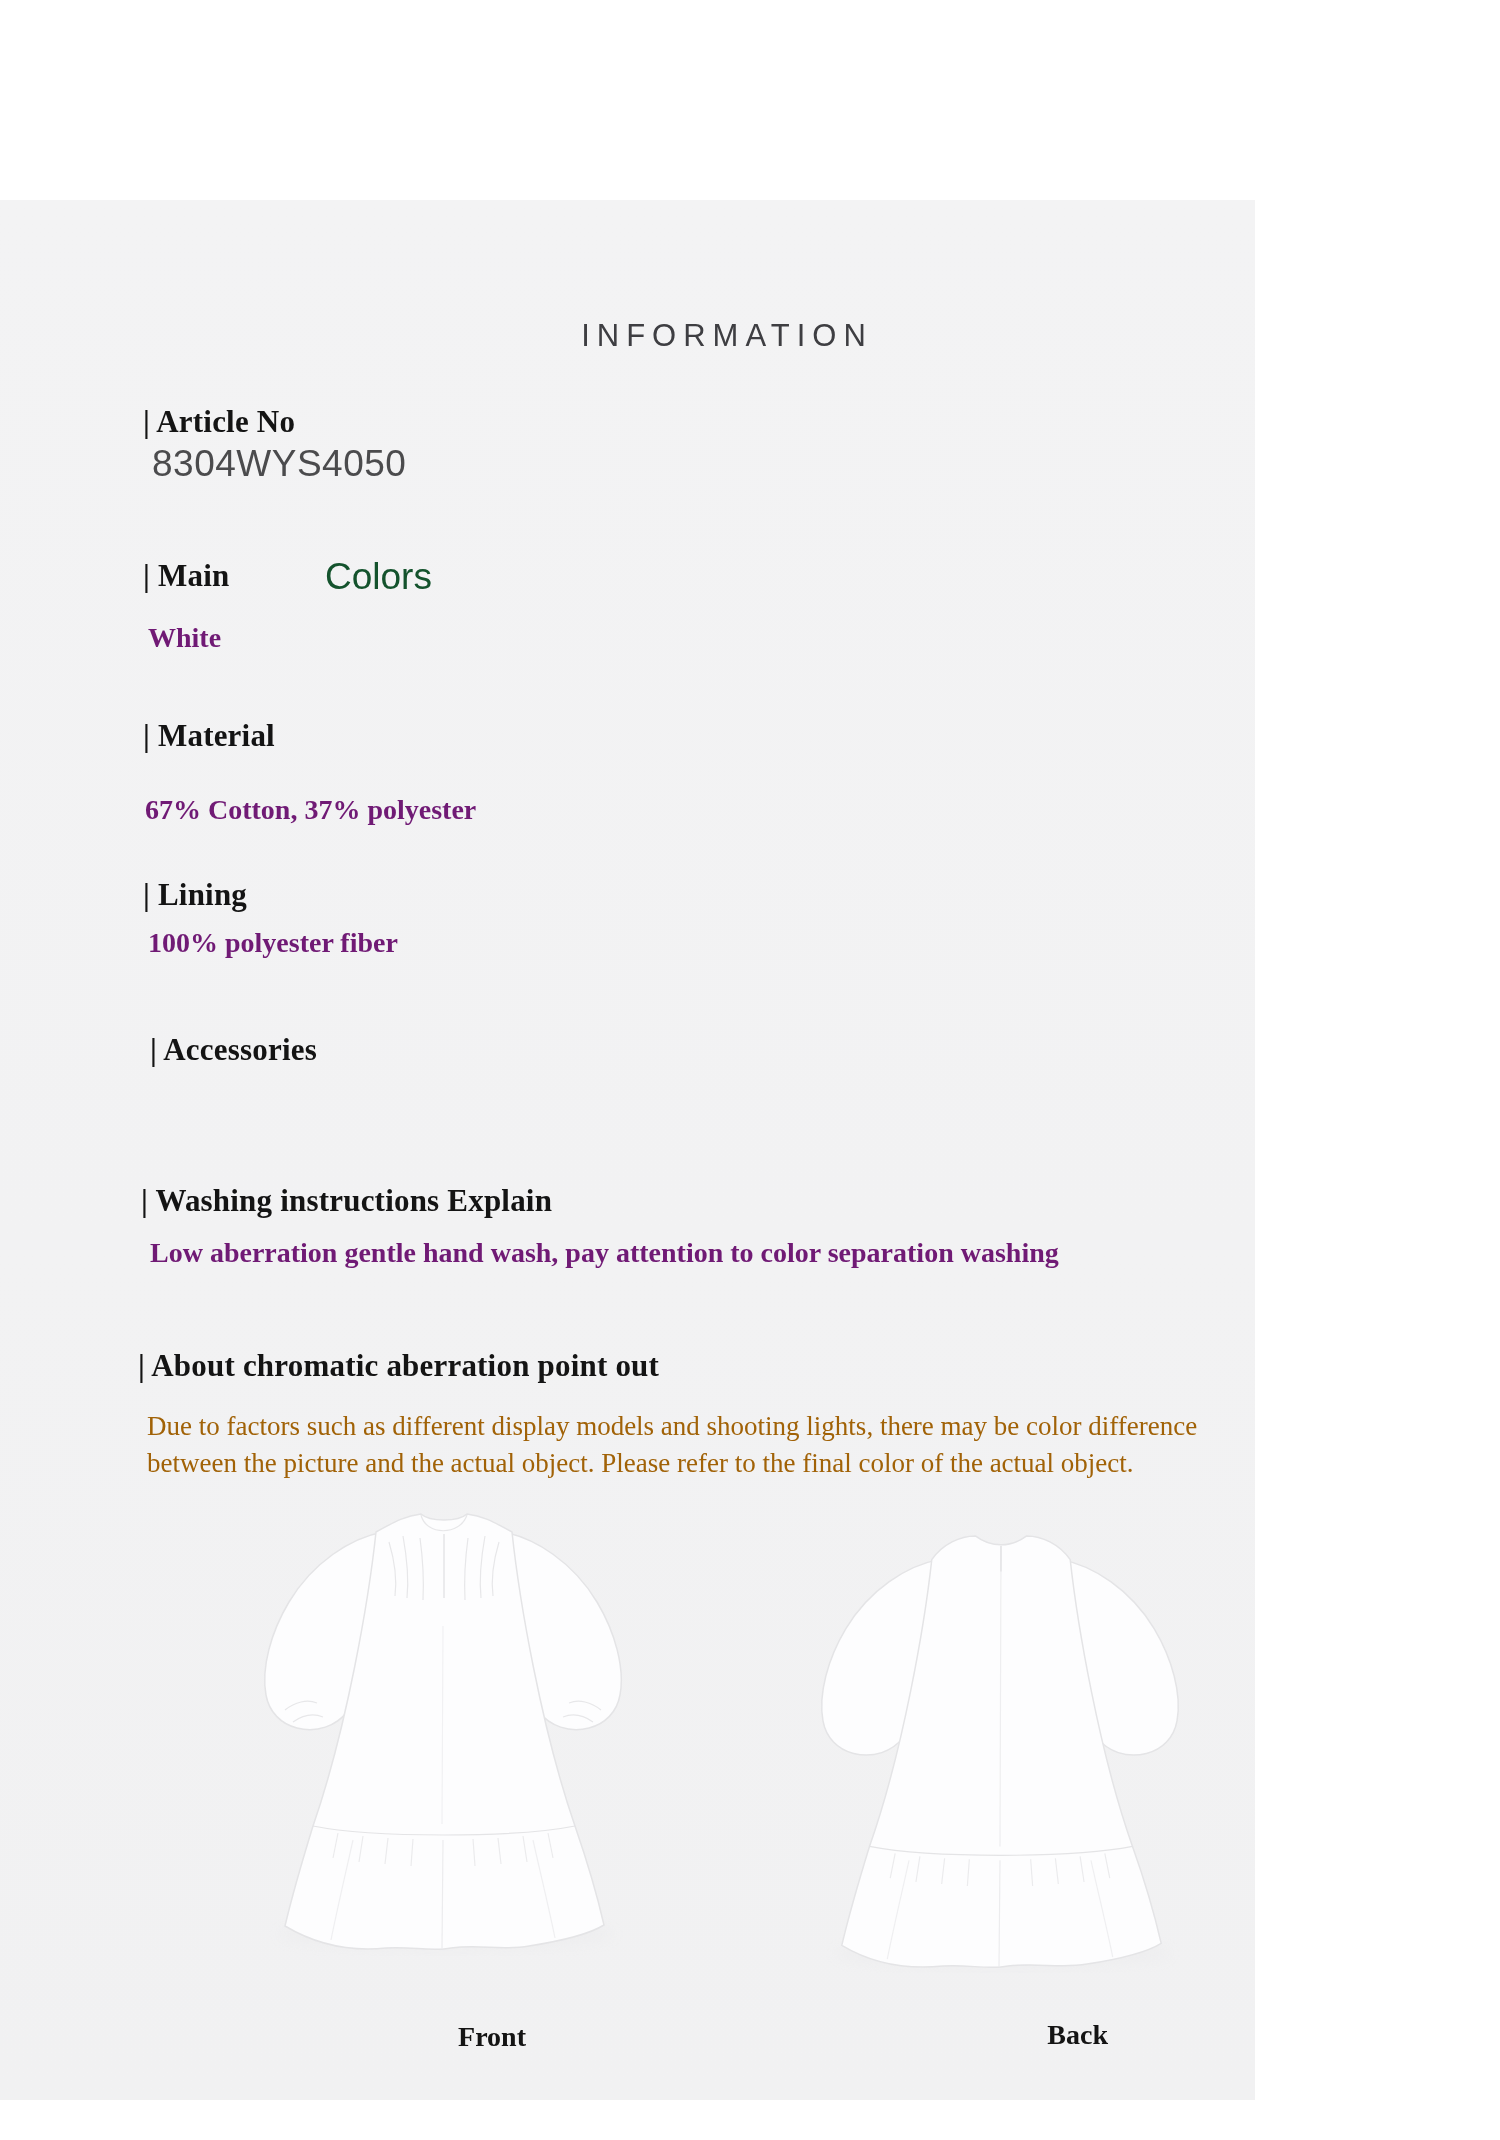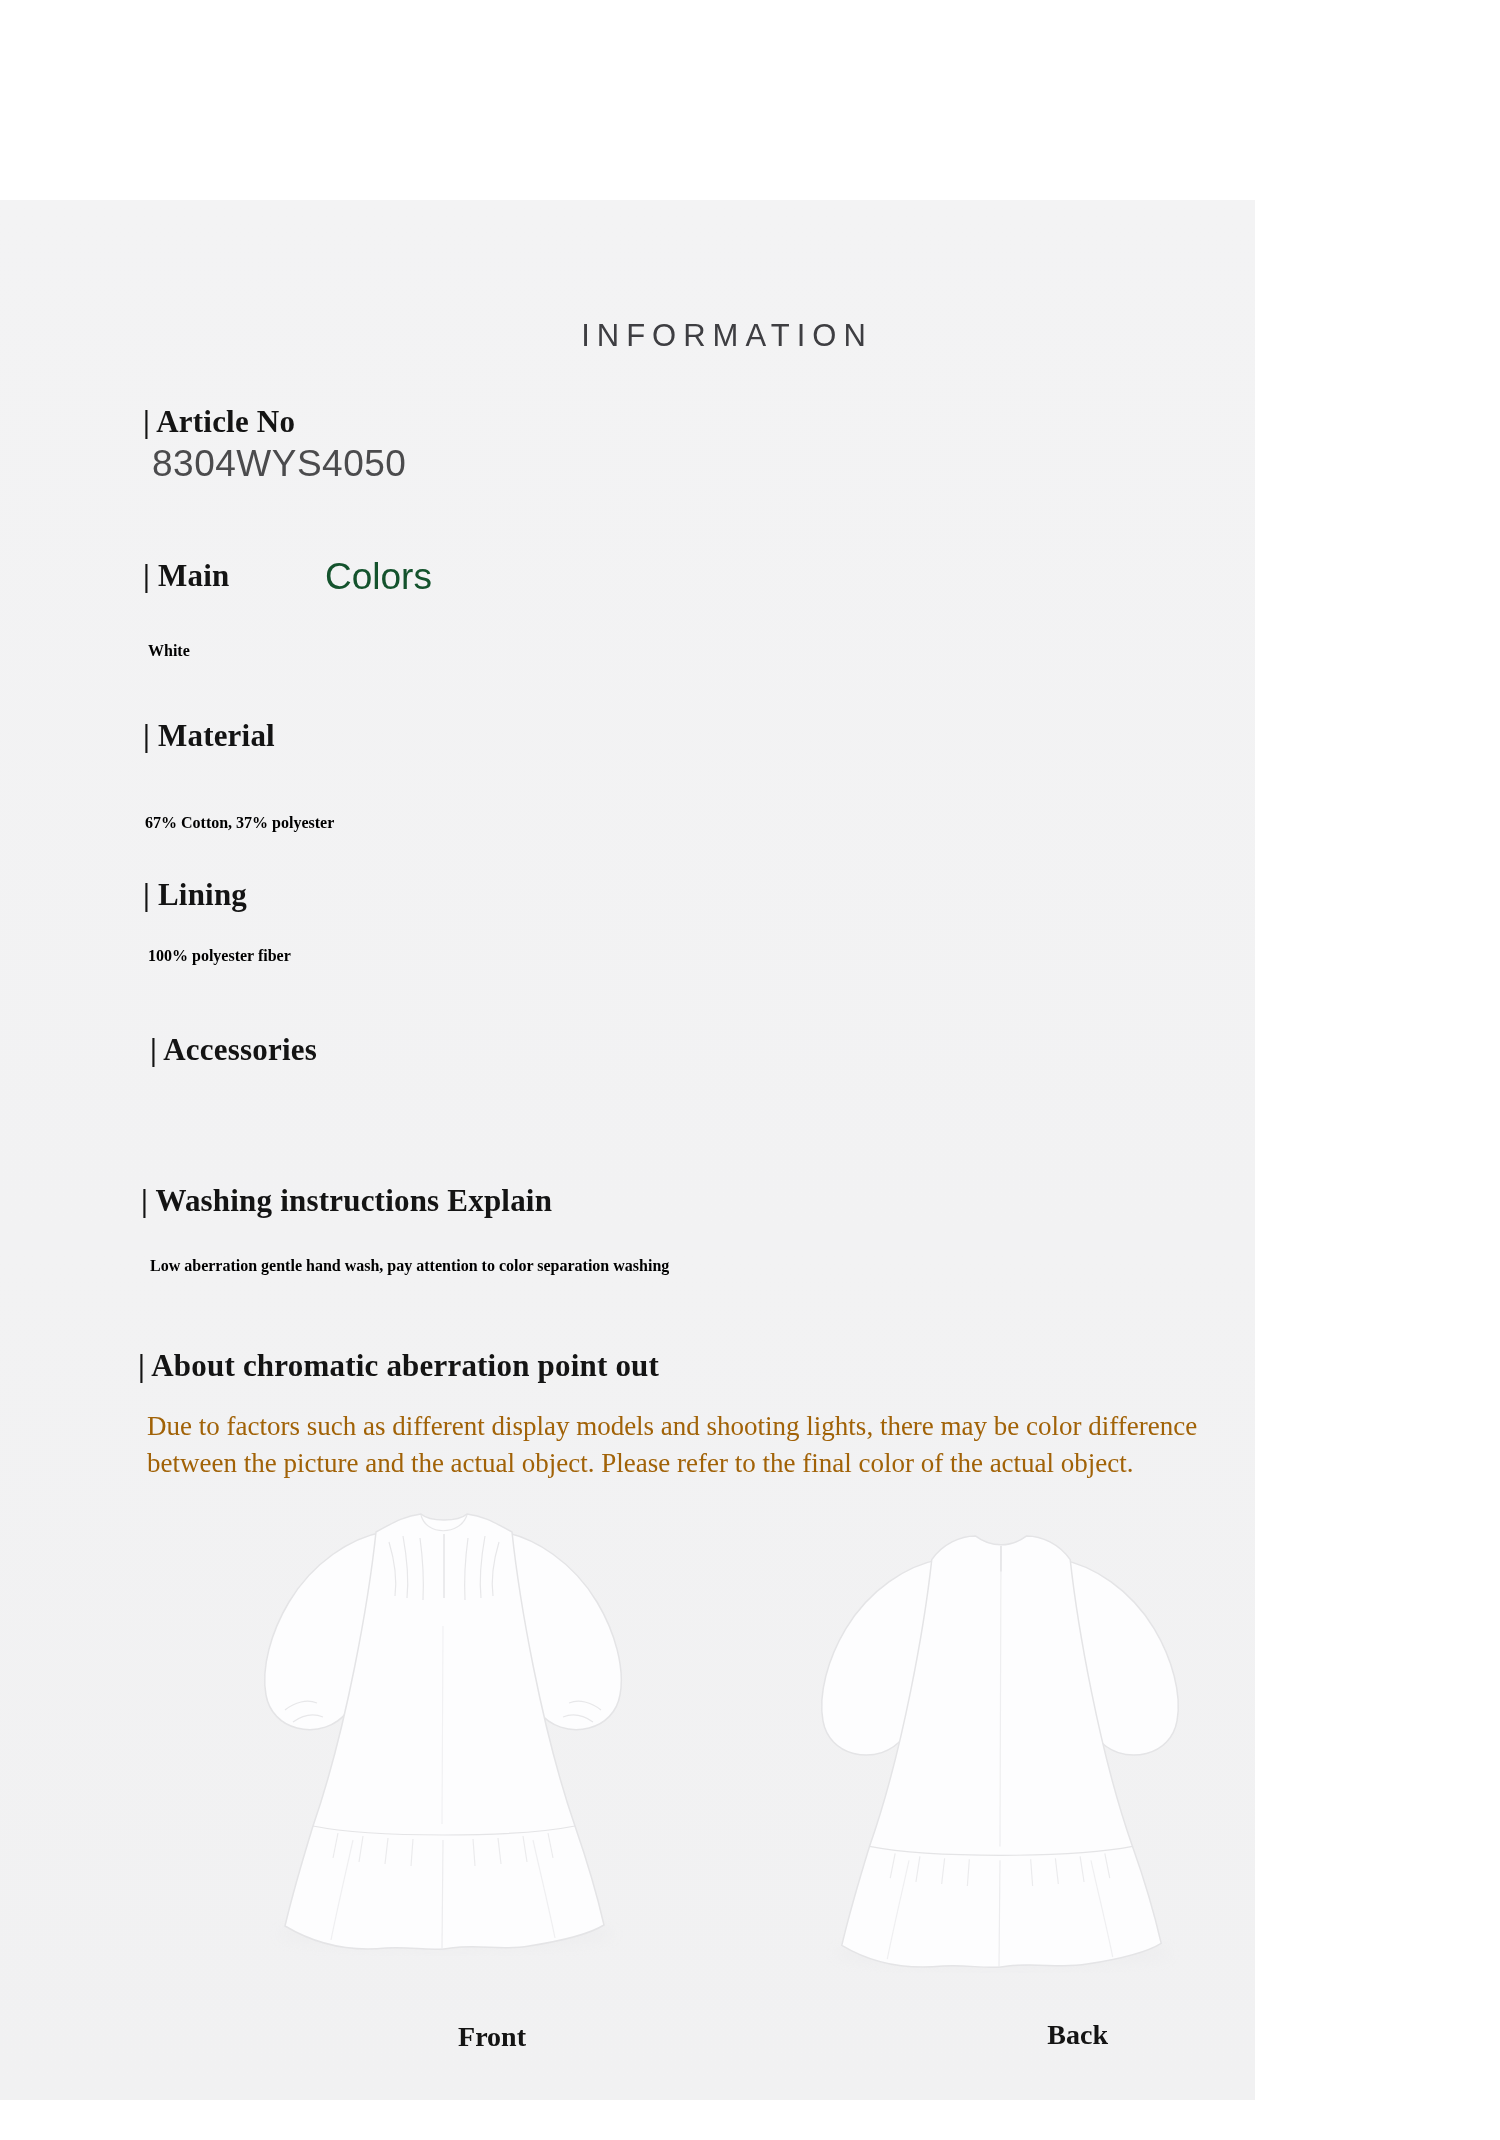--- a/index.html
+++ b/index.html
@@ -6,21 +6,21 @@
   .canvas{position:relative;width:1255px;height:2140px;background:#ffffff;overflow:hidden;
           font-family:"Liberation Serif", serif;}
   .panel{position:absolute;left:0;top:200px;width:1500px;height:1900px;
          background:linear-gradient(180deg,#f3f3f4 0%,#f2f2f3 55%,#f1f1f2 100%);}
   .title{position:absolute;left:0;top:318px;width:1454px;text-align:center;
          font-family:"Liberation Sans",sans-serif;font-size:31px;font-weight:400;
          letter-spacing:7px;color:#3e3e42;}
   .h{position:absolute;font-family:"Liberation Serif",serif;font-weight:700;
      font-size:31px;color:#141414;white-space:nowrap;letter-spacing:0.2px;}
   .v{position:absolute;font-family:"Liberation Serif",serif;font-weight:600;
-     font-size:16px;color:#000000;white-space:nowrap;margin-top:20px;}
+     font-size:28px;color:#701a75;white-space:nowrap;}
   .sans-muted{position:absolute;font-family:"Liberation Sans",sans-serif;font-weight:400;
      color:#4b4b4d;white-space:nowrap;}
   .para{position:absolute;left:147px;top:1408px;width:1095px;
         font-family:"Liberation Serif",serif;font-weight:500;font-size:27px;
         line-height:37px;color:#a16207;}
   .caption{position:absolute;width:140px;text-align:right;
         font-family:"Liberation Serif",serif;font-weight:600;font-size:28px;color:#141414;}
   .dress{position:absolute;}
 </style>
 </head>

